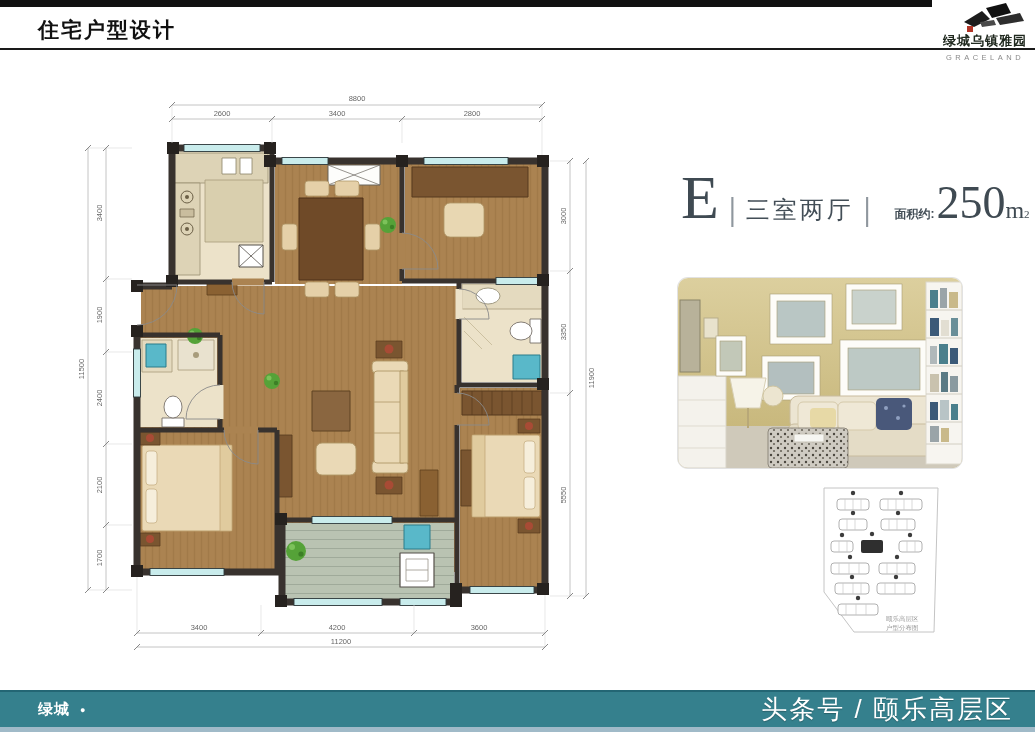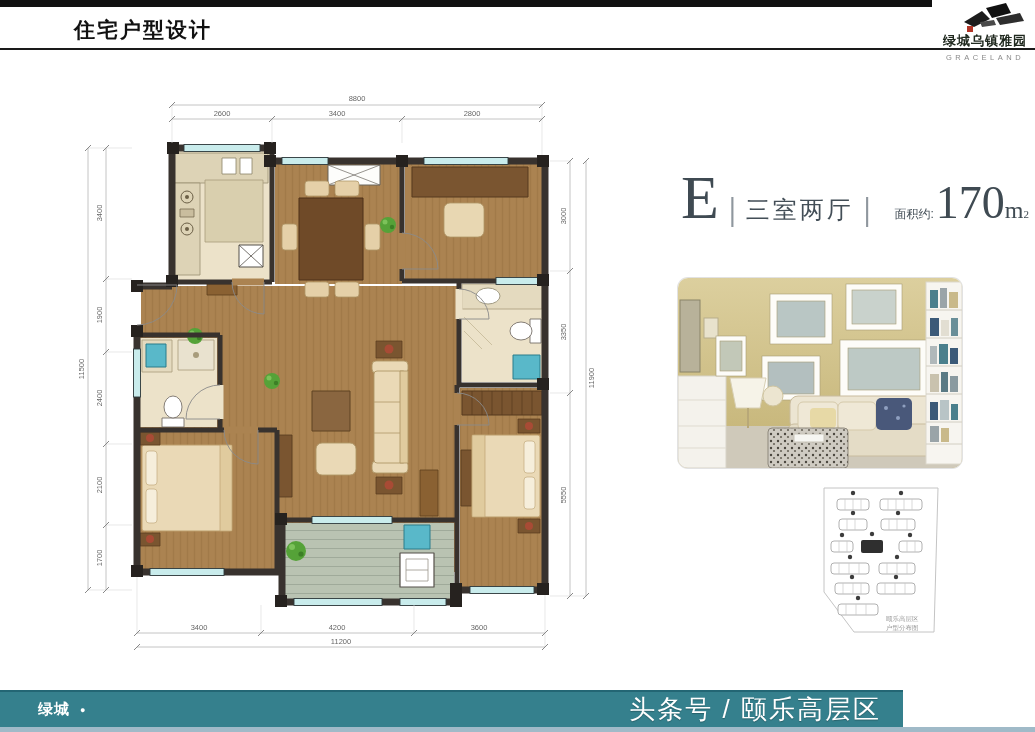--- a/index.html
+++ b/index.html
@@ -2,33 +2,33 @@
 <html><head>
 <meta charset="utf-8">
 <style>
   * { margin:0; padding:0; box-sizing:border-box; }
   html,body { background:#e8e8e8; }
   .slide { position:relative; width:1035px; height:732px; background:#ffffff;
            font-family:"Liberation Sans", sans-serif; overflow:hidden; margin:0 auto; }
   .abs { position:absolute; }
   .topbar { left:0; top:0; width:932px; height:7px; background:#111111; }
   .page-title { left:38px; top:16px; font-size:21px; font-weight:bold; color:#111;
-                letter-spacing:2px;margin-left:36px; }
+                letter-spacing:2px; }
   .title-rule { left:0; top:48px; width:1035px; height:2px; background:#1a1a1a; }
   .unit-info { left:681px; top:166px; display:flex; align-items:baseline; color:#3f4a52; }
   .unit-letter { font-family:"Liberation Serif", serif; font-size:62px; line-height:1; }
   .unit-sep { font-size:26px; font-weight:200; color:#8f979e; margin:0 10px; transform:scaleY(1.2); }
   .unit-layout { font-size:24px; letter-spacing:3px; color:#434e57; }
-  .unit-area-label { font-size:12px; margin:0 2px 0 14px; color:#434e57; }
+  .unit-area-label { font-size:12px; margin:0 2px 0 14px; color:#434e57;font-weight:bold; }
   .unit-area-value { font-family:"Liberation Serif", serif; font-size:46px; line-height:1; }
   .unit-area-unit { font-family:"Liberation Serif", serif; font-size:24px; }
   .unit-area-exp { font-family:"Liberation Serif", serif; font-size:11px; vertical-align:14px; }
   .photo-wrap { left:678px; top:278px; width:284px; height:190px; border-radius:10px;
                 overflow:hidden; box-shadow:0 0 0 1px #e2e2e2; }
-  .footer-bar { left:0; top:690px; width:903px; height:37px; background:#35808d;
+  .footer-bar { left:0; top:690px; width:1035px; height:37px; background:#35808d;
                 border-top:2px solid #236674; display:flex; align-items:center; }
   .footer-left { color:#fff; font-size:15px; margin-left:38px; display:flex; align-items:center; }
   .footer-brand { font-weight:bold; letter-spacing:1px; }
   .footer-bullet { font-size:9px; margin:0 26px 0 10px; }
   .footer-project { letter-spacing:1px; }
   .footer-right { color:#fff; font-size:26px; margin-left:auto; margin-right:22px;
                   letter-spacing:2px; text-shadow:0 1px 1px rgba(0,0,0,0.25); }
   .footer-strip { left:0; top:727px; width:1035px; height:5px; background:#a0bac8; }
   svg text { font-family:"Liberation Sans", sans-serif; }
 </style>
@@ -52,21 +52,21 @@
     <text x="49" y="43" text-anchor="middle" font-size="13" font-weight="bold" fill="#20291f" letter-spacing="1">绿城乌镇雅园</text>
     <text x="49" y="58" text-anchor="middle" font-size="7.5" fill="#8a8a8a" letter-spacing="3.5">GRACELAND</text>
   </svg>
 
   <div class="abs unit-info">
     <span class="unit-letter">E</span>
     <span class="unit-sep">|</span>
     <span class="unit-layout">三室两厅</span>
     <span class="unit-sep">|</span>
     <span class="unit-area-label">面积约:</span>
-    <span class="unit-area-value">170</span>
+    <span class="unit-area-value">250</span>
     <span class="unit-area-unit">m</span>
     <span class="unit-area-exp">2</span>
   </div>
 
   <svg class="abs" style="left:72px;top:85px" width="560" height="590" viewBox="0 0 560 590">
     <defs>
       <pattern id="wg" width="7" height="40" patternUnits="userSpaceOnUse">
         <path d="M3.5 0 V40" stroke="rgba(90,55,20,0.12)" stroke-width="1.5"></path>
       </pattern>
       <pattern id="bb" width="40" height="9" patternUnits="userSpaceOnUse">

